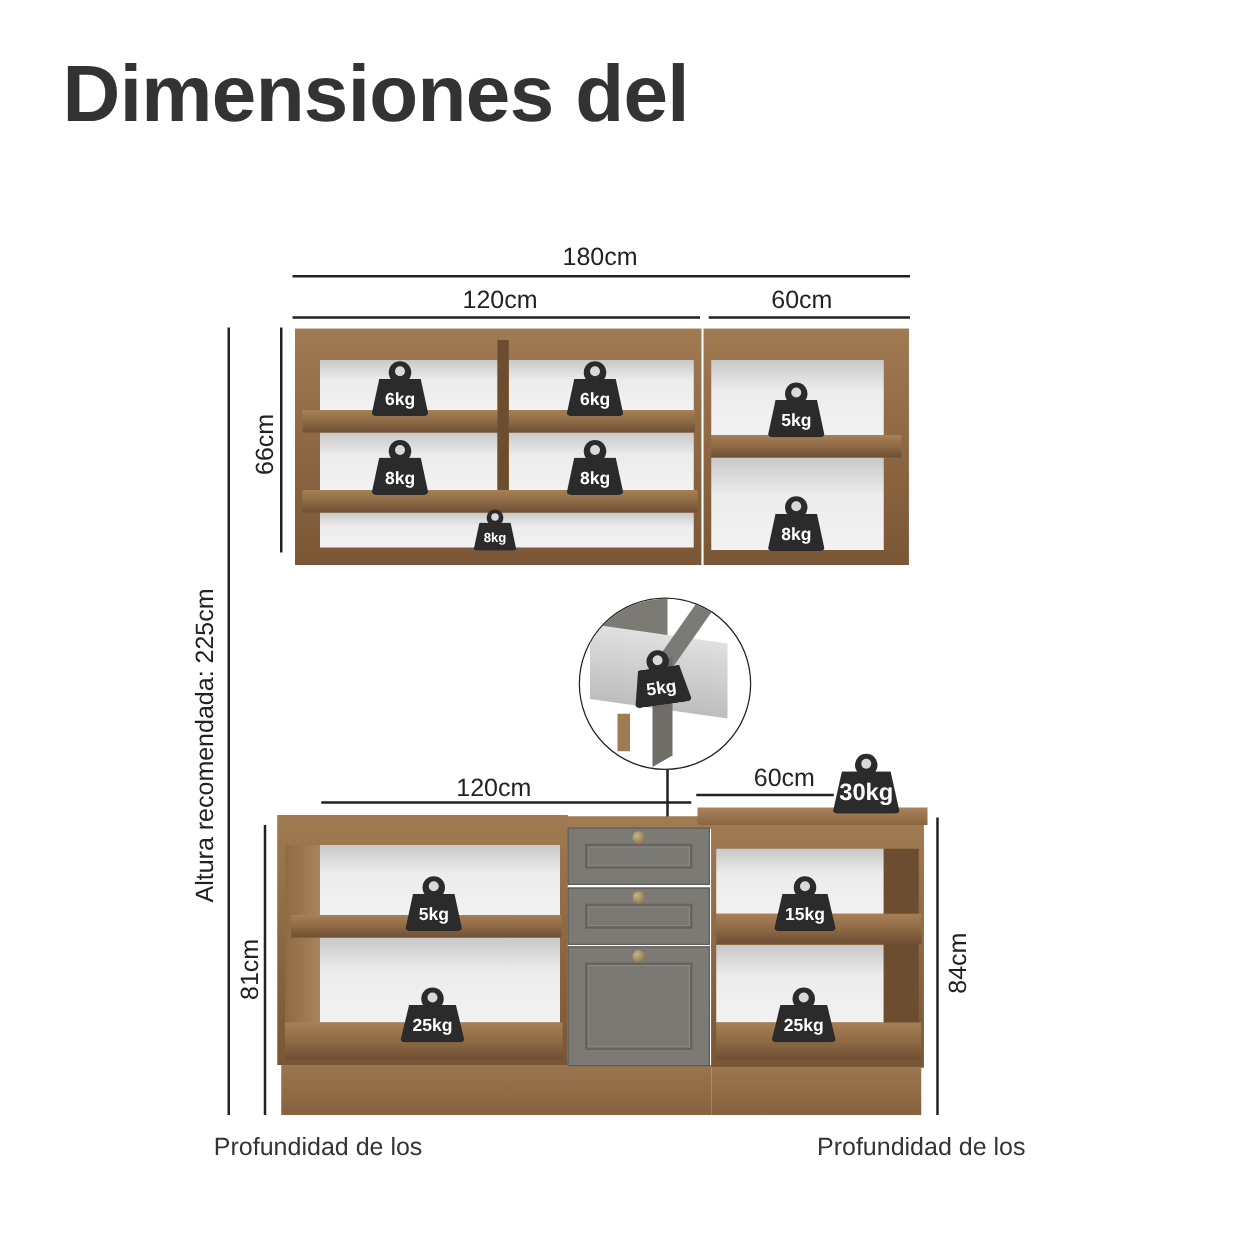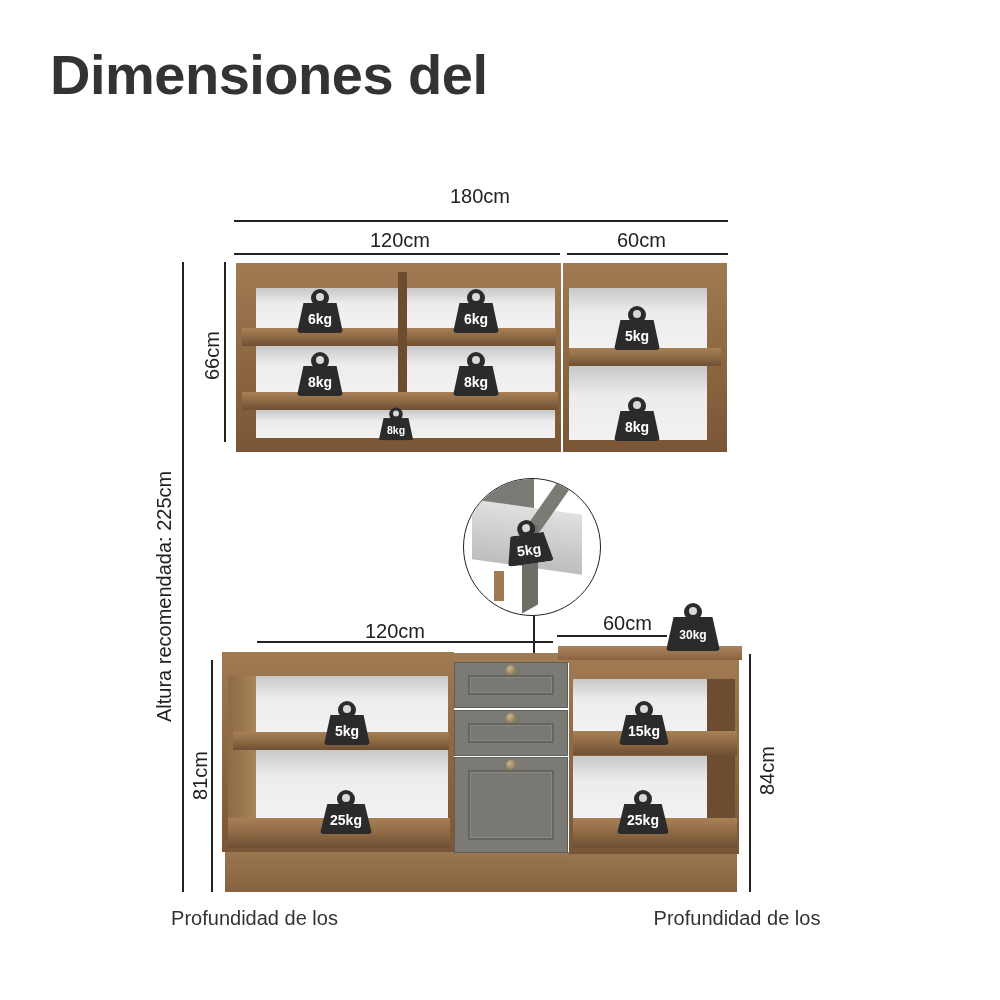--- a/index.html
+++ b/index.html
@@ -1,19 +1,19 @@
 <!DOCTYPE html>
 <html><head>
 <meta charset="utf-8">
 <style>
   * { box-sizing: border-box; margin: 0; padding: 0; }
   html, body { width: 1000px; height: 1000px; background: #ffffff; overflow: hidden; }
   body { position: relative; font-family: "Liberation Sans", "DejaVu Sans", sans-serif; color: #333333; }
 
-  .title { position: absolute; left: 50px; top: 42px; font-size: 56px; font-weight: 700; line-height: 66px; color: #333333; letter-spacing: -0.5px; }
+  .title { position: absolute; left: 50px; top: 42px; font-size: 64px; font-weight: 700; line-height: 66px; color: #333333; letter-spacing: -0.5px; }
 
   .dim-label { position: absolute; font-size: 20px; color: #222; white-space: nowrap; }
   .hline { position: absolute; height: 2px; background: #222; }
   .vline { position: absolute; width: 2px; background: #222; }
   .vtext { position: absolute; font-size: 20px; color: #222; white-space: nowrap; transform-origin: left top; transform: rotate(-90deg); }
 
   
   .wood { position: absolute; background: #8a6440; background-image: linear-gradient(180deg, #a07a52 0%, #8a6440 60%, #7a5636 100%); }
   .wood-dark { position: absolute; background: #6d4d30; }
   .shelf { position: absolute; background: linear-gradient(180deg, #a88056 0%, #8e6a45 50%, #6f4f33 100%); }
@@ -32,21 +32,21 @@
   .circle-zoom { position: absolute; left: 463px; top: 478px; width: 138px; height: 138px; border-radius: 50%; border: 1.5px solid #222; overflow: hidden; background: #fff; }
   .footnote { position: absolute; font-size: 20px; color: #333; text-align: center; line-height: 29px; white-space: nowrap; }
 </style>
 </head>
 <body>
 
 <div class="title">
   <div>Dimensiones del</div>
 </div>
 
-<div class="dim-label" style="left:450px; top:185px;">180cm</div>
+<div class="dim-label" style="left:450px; top:195px;">180cm</div>
 <div class="hline" style="left:234px; top:220px; width:494px;"></div>
 <div class="dim-label" style="left:370px; top:229px;">120cm</div>
 <div class="hline" style="left:234px; top:253px; width:326px;"></div>
 <div class="dim-label" style="left:617px; top:229px;">60cm</div>
 <div class="hline" style="left:567px; top:253px; width:161px;"></div>
 
 <div class="vline" style="left:182px; top:262px; height:630px;"></div>
 <div class="vtext" style="left:153px; top:722px;">Altura recomendada: 225cm</div>
 <div class="vline" style="left:224px; top:262px; height:180px;"></div>
 <div class="vtext" style="left:201px; top:380px;">66cm</div>
@@ -169,21 +169,21 @@
 <div class="weight" style="left:619px; top:701px; width:50px;">
     <div class="ring"></div>
     <div class="body">15kg</div>
   </div>
 <div class="weight" style="left:617px; top:790px; width:52px;">
     <div class="ring"></div>
     <div class="body">25kg</div>
   </div>
 <div class="weight" style="left:666px; top:603px; width:54px; height:48px;">
     <div class="ring"></div>
-    <div class="body" style="font-size:12px;">30kg</div>
+    <div class="body" style="font-size:19px;">30kg</div>
   </div>
 
 <div class="footnote" style="left:132px; top:904px; width:245px;">
   <div>Profundidad de los</div>
 </div>
 <div class="footnote" style="left:588px; top:904px; width:298px;">
   <div>Profundidad de los</div>
 </div>
 
 </body></html>

